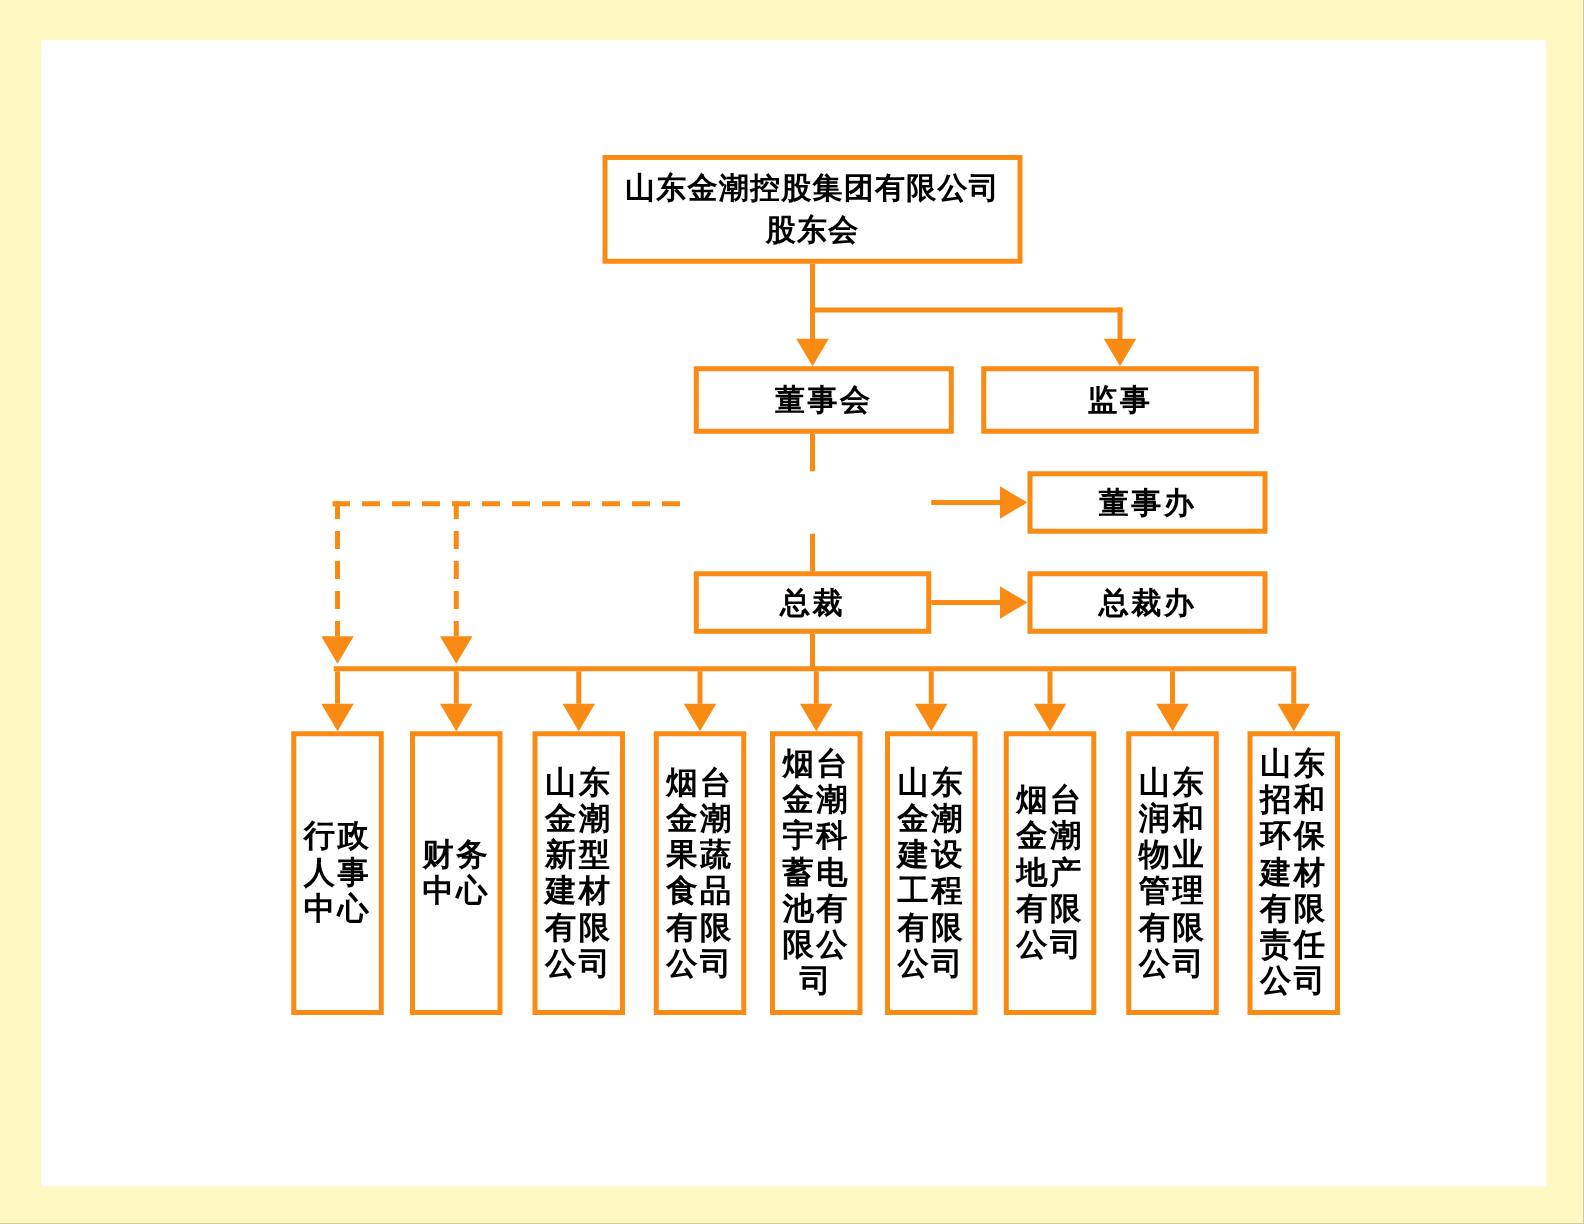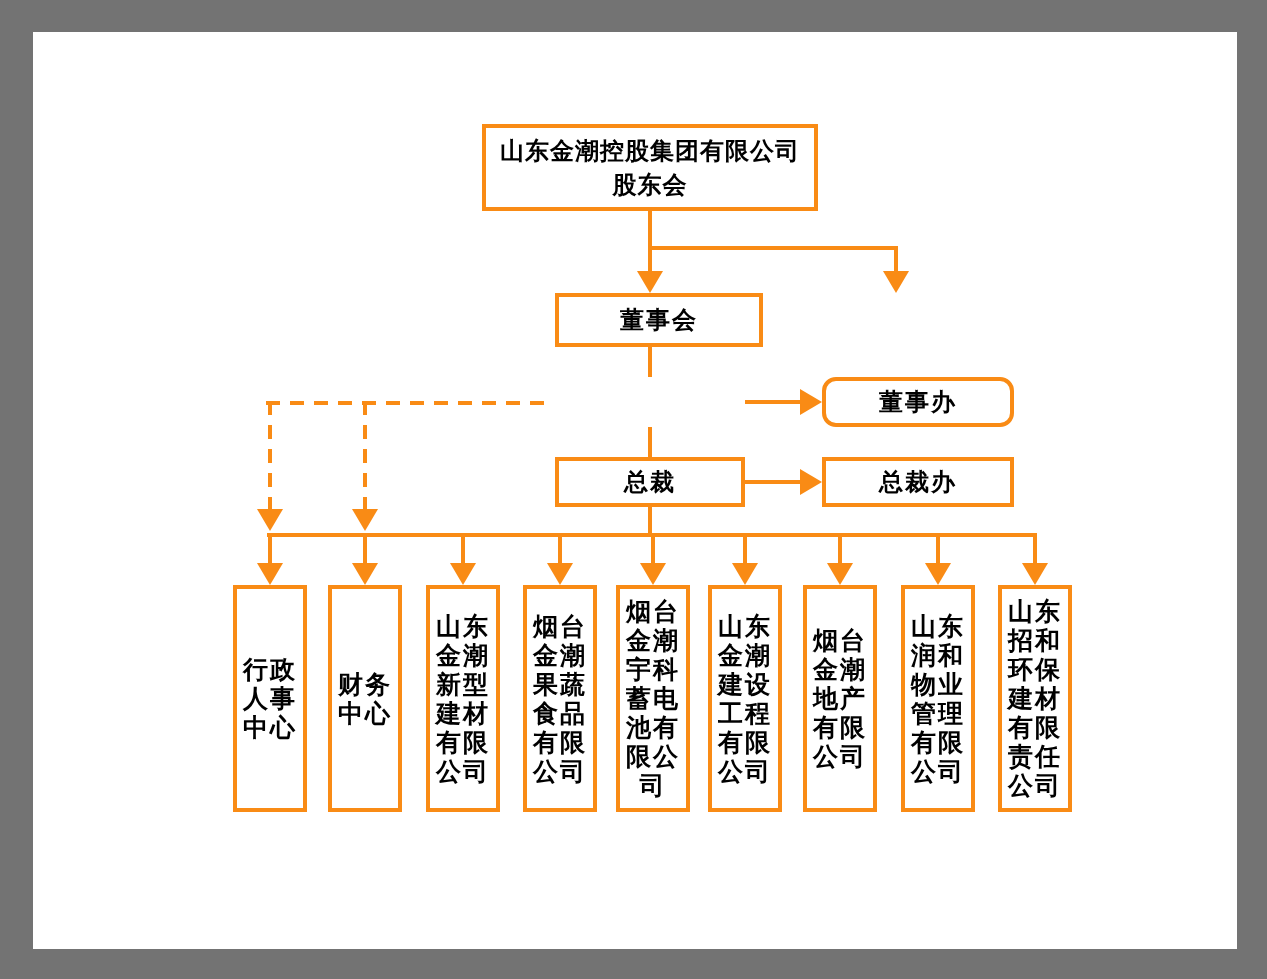--- a/index.html
+++ b/index.html
@@ -1,20 +1,20 @@
 <!DOCTYPE html>
 <html><head>
 <meta charset="utf-8">
 <style>
   :root { --accent: #F98B15; --ink: #000000; }
   * { margin: 0; padding: 0; box-sizing: border-box; }
   body { background: #000; font-family: "Liberation Sans", "DejaVu Sans", sans-serif; }
   .page {
     position: relative; width: 1267px; height: 979px;
-    background: #737373; overflow: hidden;
+    background: #fef9c3; overflow: hidden;
   }
   .canvas {
     position: absolute; left: 33px; top: 32px; width: 1204px; height: 917px;
     background: #fff;
   }
   .node {
     position: absolute; background: #fff;
     border: 4px solid var(--accent);
     display: flex; align-items: center; justify-content: center;
     text-align: center; color: var(--ink); font-weight: bold;
@@ -40,23 +40,24 @@
 <body>
 
 <div class="page">
   <div class="canvas">
 
     <div class="node top-box" style="left:449px; top:92px; width:336px; height:87px;">山东金潮控股集团有限公司
 股东会</div>
 
     <div class="node mid" style="left:522px; top:261px; width:208px; height:54px;">董事会</div>
 
+    <div class="node mid" style="left:752px; top:261px; width:222px; height:54px;">监事</div>
 
 
-    <div class="node mid" style="left:789px; top:345px; width:192px; height:50px;border-radius:14px;">董事办</div>
+    <div class="node mid" style="left:789px; top:345px; width:192px; height:50px;">董事办</div>
 
     <div class="node mid" style="left:522px; top:425px; width:190px; height:50px;">总裁</div>
 
     <div class="node mid" style="left:789px; top:425px; width:192px; height:50px;">总裁办</div>
 
     <div class="node leaf" style="left:200px; top:553px; width:74px; height:227px;">行政
 人事
 中心</div>
     <div class="node leaf" style="left:295px; top:553px; width:74px; height:227px;text-align:right;">财务
 中心</div>

